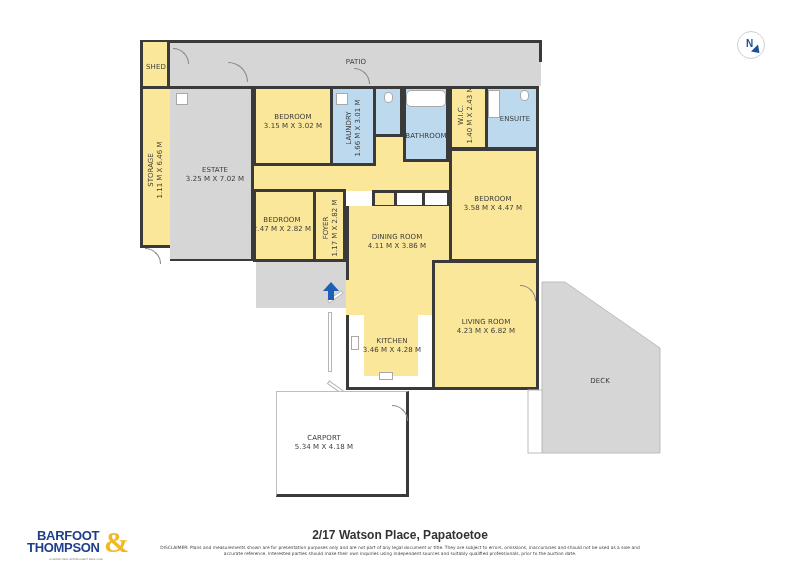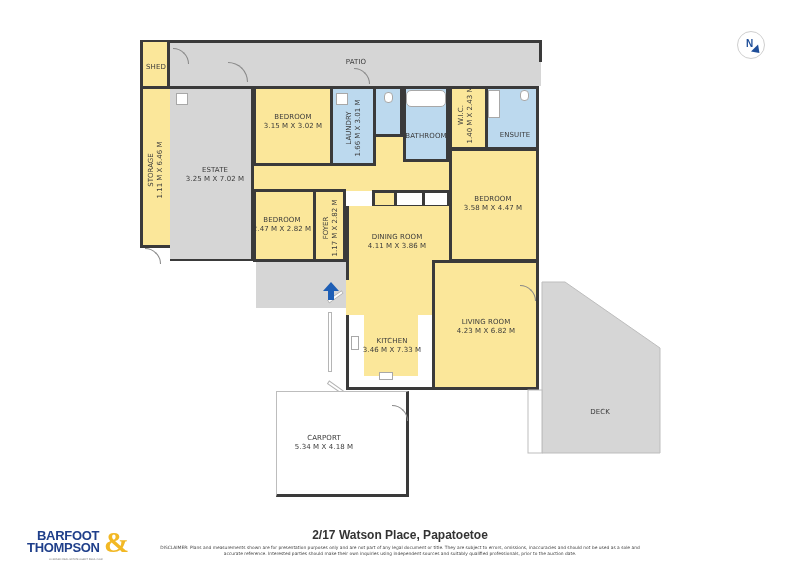--- a/index.html
+++ b/index.html
@@ -134,21 +134,21 @@
     </div>
   <div class="label" style="left:293px;top:122px;">
       <span class="nm">BEDROOM</span>
       <span class="dm">3.15 M X 3.02 M</span>
     </div>
   <div class="vlabel" style="left:354px;top:128px;"><span class="nm">LAUNDRY</span><br><span class="dm">1.66 M X 3.01 M</span></div>
   <div class="label" style="left:426px;top:136px;">
       <span class="nm">BATHROOM</span>
     </div>
   <div class="vlabel" style="left:466px;top:115px;"><span class="nm">W.I.C.</span><br><span class="dm">1.40 M X 2.43 M</span></div>
-  <div class="label" style="left:515px;top:135px;">
+  <div class="label" style="left:515px;top:119px;">
       <span class="nm">ENSUITE</span>
     </div>
   <div class="label" style="left:282px;top:225px;">
       <span class="nm">BEDROOM</span>
       <span class="dm">2.47 M X 2.82 M</span>
     </div>
   <div class="vlabel" style="left:331px;top:228px;"><span class="nm">FOYER</span><br><span class="dm">1.17 M X 2.82 M</span></div>
   <div class="label" style="left:397px;top:242px;">
       <span class="nm">DINING ROOM</span>
       <span class="dm">4.11 M X 3.86 M</span>
@@ -156,27 +156,27 @@
   <div class="label" style="left:493px;top:204px;">
       <span class="nm">BEDROOM</span>
       <span class="dm">3.58 M X 4.47 M</span>
     </div>
   <div class="label" style="left:486px;top:327px;">
       <span class="nm">LIVING ROOM</span>
       <span class="dm">4.23 M X 6.82 M</span>
     </div>
   <div class="label" style="left:392px;top:346px;">
       <span class="nm">KITCHEN</span>
-      <span class="dm">3.46 M X 7.33 M</span>
+      <span class="dm">3.46 M X 4.28 M</span>
     </div>
   <div class="label" style="left:324px;top:443px;">
       <span class="nm">CARPORT</span>
       <span class="dm">5.34 M X 4.18 M</span>
     </div>
-  <div class="label" style="left:600px;top:381px;margin-top:31px;">
+  <div class="label" style="left:600px;top:381px;">
       <span class="nm">DECK</span>
     </div>
 </div>
 
 <div class="compass">
   <span class="n">N</span>
   <span class="arrow"></span>
 </div>
 
 <div class="footer-logo">

